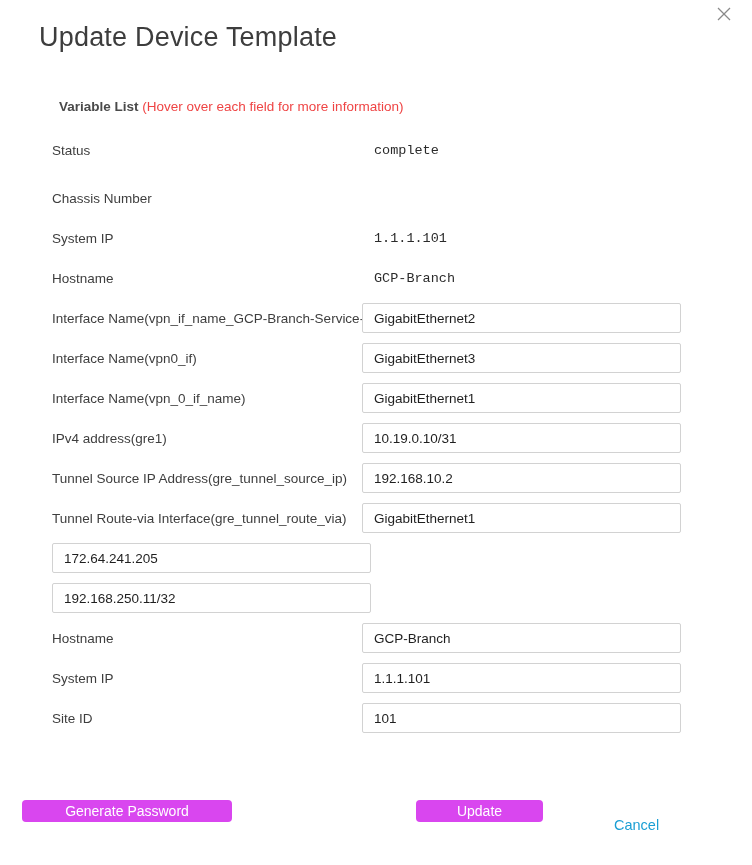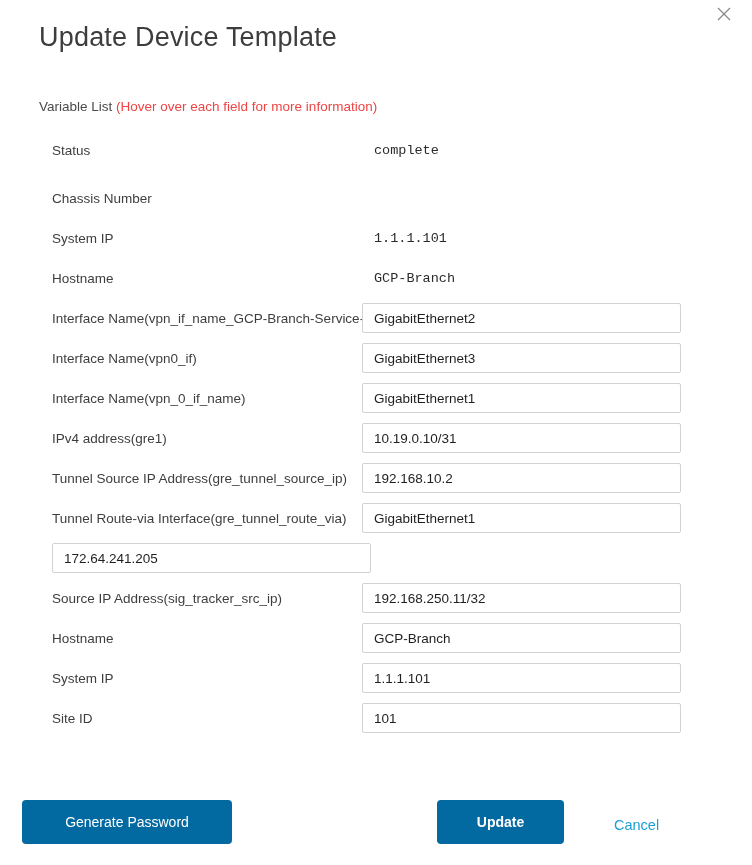--- a/index.html
+++ b/index.html
@@ -5,34 +5,34 @@
   * { margin:0; padding:0; box-sizing:border-box; }
   html,body { width:752px; height:865px; background:#ffffff; font-family:"Liberation Sans", sans-serif; }
   .dialog { position:relative; width:752px; height:865px; background:#ffffff; overflow:hidden; }
 
   .close-btn { position:absolute; top:5px; right:19px; width:18px; height:18px; background:none; border:none; cursor:pointer; padding:0; }
   .close-btn svg { display:block; }
 
   .dialog-title { margin:22px 0 16px 39px; font-size:27px; font-weight:300; color:#3d3d3d; letter-spacing:.2px; }
 
   .section-line { margin:46px 0 0 39px; font-size:13.5px; }
-  .section-heading { font-weight:normal; color:#4a4a4a; }
+  .section-heading { font-weight:bold; color:#4a4a4a;margin-left:20px; }
   .section-note { color:#ef4444; font-weight:normal; }
 
   .form { margin:21px 0 0 52px; width:629px; }
   .row { display:flex; align-items:center; height:30px; margin-bottom:10px; }
   .row.extra-gap { margin-top:18px; }
   .row-label { flex:0 0 310px; width:310px; font-size:13.5px; color:#3e3e3e; white-space:nowrap; overflow:hidden; }
   .row-value { flex:0 0 319px; width:319px; font-size:13.5px; color:#2b2b2b; padding-left:12px; white-space:nowrap;font-family:Liberation Mono, monospace; }
   .row-input { flex:0 0 319px; width:319px; height:30px; border:1px solid #d2d2d2; border-radius:2px; padding:0 22px 0 11px; font-size:13.5px; color:#1f1f1f; font-family:"Liberation Sans", sans-serif; background:#fff; outline:none; }
 
   .footer { position:absolute; left:0; top:800px; width:752px; height:34px; }
-  .btn { position:absolute; top:0; height:44px; border:none; border-radius:4px; background:#0369a1; color:#ffffff; font-size:14px; font-family:"Liberation Sans", sans-serif; cursor:pointer; }
+  .btn { position:absolute; top:0; height:22px; border:none; border-radius:4px; background:#d946ef; color:#ffffff; font-size:14px; font-family:"Liberation Sans", sans-serif; cursor:pointer; }
   .btn-generate { left:22px; width:210px; }
-  .btn-update { left:437px; width:127px;font-weight:bold; }
+  .btn-update { left:416px; width:127px; }
   .link-cancel { position:absolute; left:610px; top:8px; height:34px; line-height:34px; background:none; border:none; color:#1b9fd4; font-size:14.5px; font-family:"Liberation Sans", sans-serif; cursor:pointer; padding:0 4px; }
 </style>
 </head>
 <body>
 
 <div class="dialog">
 
   <button class="close-btn" aria-label="Close">
     <svg width="18" height="18" viewBox="0 0 18 18">
       <line x1="3" y1="3" x2="15" y2="15" stroke="#8a8a8a" stroke-width="1.2"></line>
@@ -96,21 +96,20 @@
     <div class="row">
       <div class="row-label">Tunnel Route-via Interface(gre_tunnel_route_via)</div>
       <input class="row-input" type="text" value="GigabitEthernet1" style="">
     </div>
 
     <div class="row">
       <input class="row-input" type="text" value="172.64.241.205" style="">
     </div>
 
     <div class="row">
-      <div class="row-label">Source IP Address(sig_tracker_src_ip)</div>
       <input class="row-input" type="text" value="192.168.250.11/32" style="">
     </div>
 
     <div class="row">
       <div class="row-label">Hostname</div>
       <input class="row-input" type="text" value="GCP-Branch" style="">
     </div>
 
     <div class="row">
       <div class="row-label">System IP</div>

